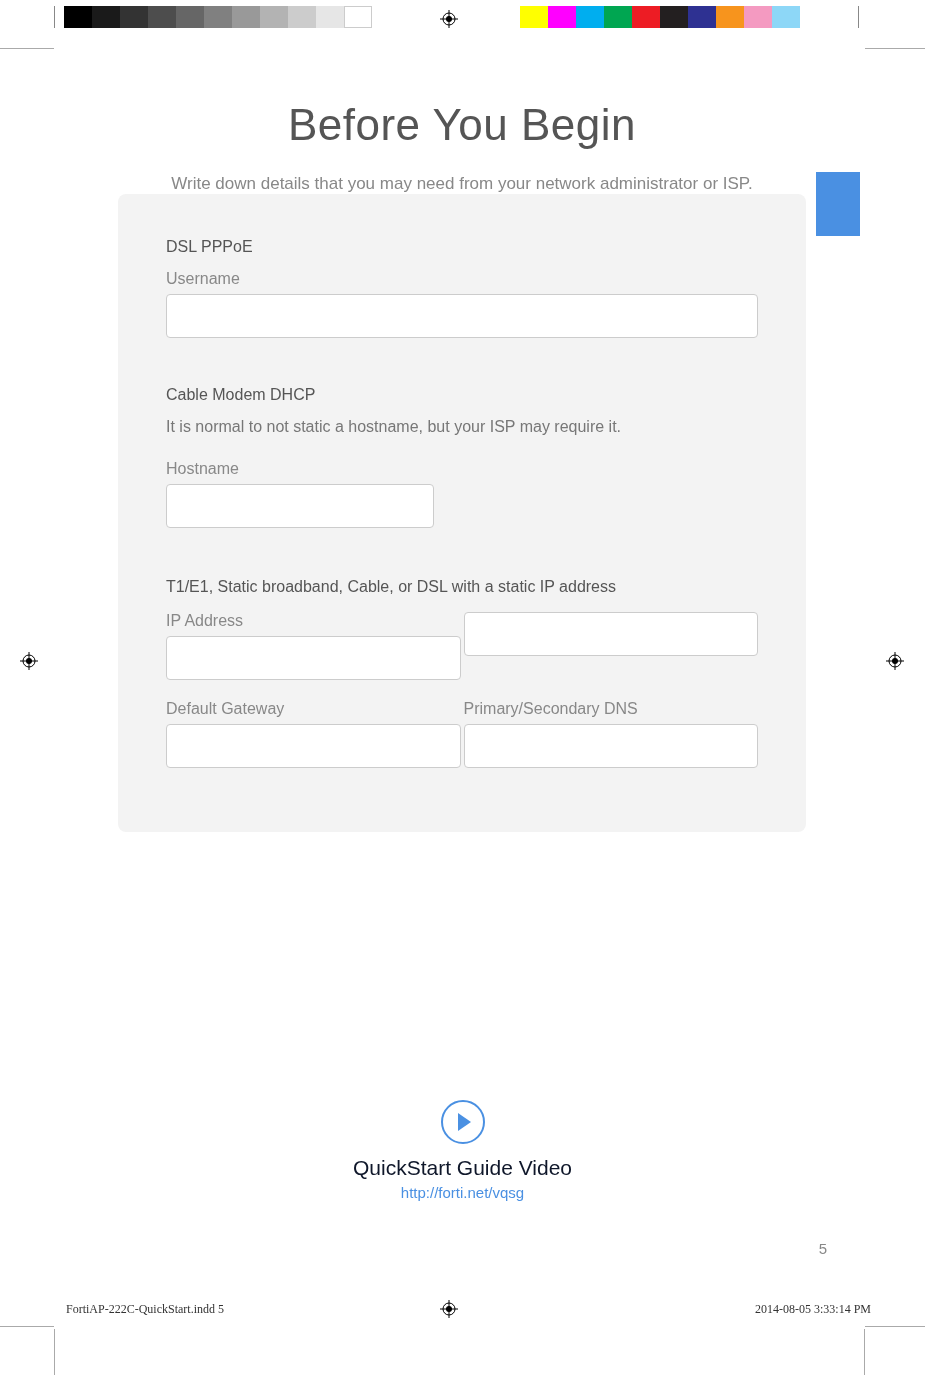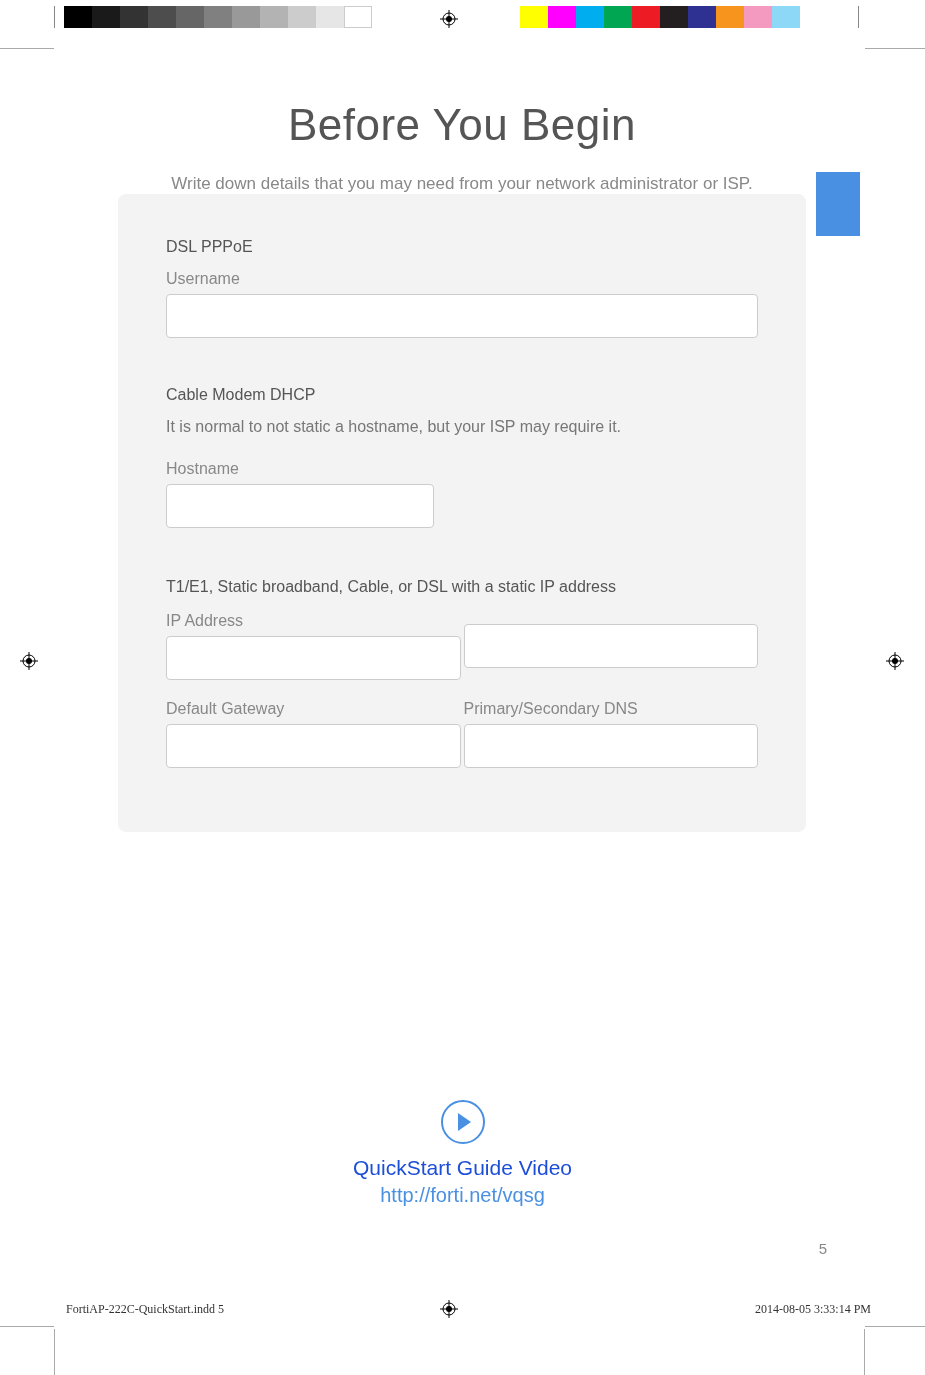--- a/index.html
+++ b/index.html
@@ -30,32 +30,32 @@
 
   h1.title { font-size: 44px; font-weight: 200; color: #555; text-align: center; letter-spacing: 0.5px; margin-bottom: 24px; }
   p.subtitle { font-size: 17px; color: #888; text-align: center; font-weight: 300; }
 
   .card { background: #f3f3f3; border-radius: 8px; padding: 44px 48px 56px 48px; }
 
   h2.section { font-size: 16px; font-weight: 400; color: #555; margin-bottom: 14px; }
   h2.section.tall-gap { margin-top: 48px; }
   .note { font-size: 16px; color: #777; margin-bottom: 24px; font-weight: 300; }
 
-  .row2 { display: flex; gap: 3px; margin-bottom: 8px; align-items: center; }
+  .row2 { display: flex; gap: 3px; margin-bottom: 8px; }
   .field { flex: 1; }
   .field-label { font-size: 16px; color: #888; margin-bottom: 6px; font-weight: 300; }
   .field-input { width: 100%; height: 44px; border: 1px solid #ccc; border-radius: 4px; background: #fff; padding: 0 10px; font-size: 16px; }
   .single { width: 268px; }
 
   
   .video-block { position: absolute; left: 0; width: 925px; top: 1100px; text-align: center; }
   .play-circle { width: 44px; height: 44px; border: 2px solid #4a90e2; border-radius: 50%; display: inline-flex; align-items: center; justify-content: center; margin-bottom: 12px; }
   .play-triangle { width: 0; height: 0; border-left: 13px solid #4a90e2; border-top: 9px solid transparent; border-bottom: 9px solid transparent; margin-left: 4px; }
-  .video-title { font-size: 21px; color: #1d4ed8; font-weight: 400; margin-bottom: 4px; }
-  .video-link { font-size: 20px; color: #4a90e2; text-decoration: none; font-weight: 300; }
+  .video-title { font-size: 21px; color: #0f172a; font-weight: 400; margin-bottom: 4px; }
+  .video-link { font-size: 15px; color: #4a90e2; text-decoration: none; font-weight: 300; }
 
   .page-num { position: absolute; right: 98px; top: 1240px; font-size: 15px; color: #888; }
 
   
   .footer-slug { position: absolute; left: 66px; bottom: 58px; font-size: 12px; color: #333; font-family: "Times New Roman", serif; }
   .footer-date  { position: absolute; right: 54px; bottom: 58px; font-size: 12px; color: #333; font-family: "Times New Roman", serif; }
 
 </style>
 </head>
 <body>

